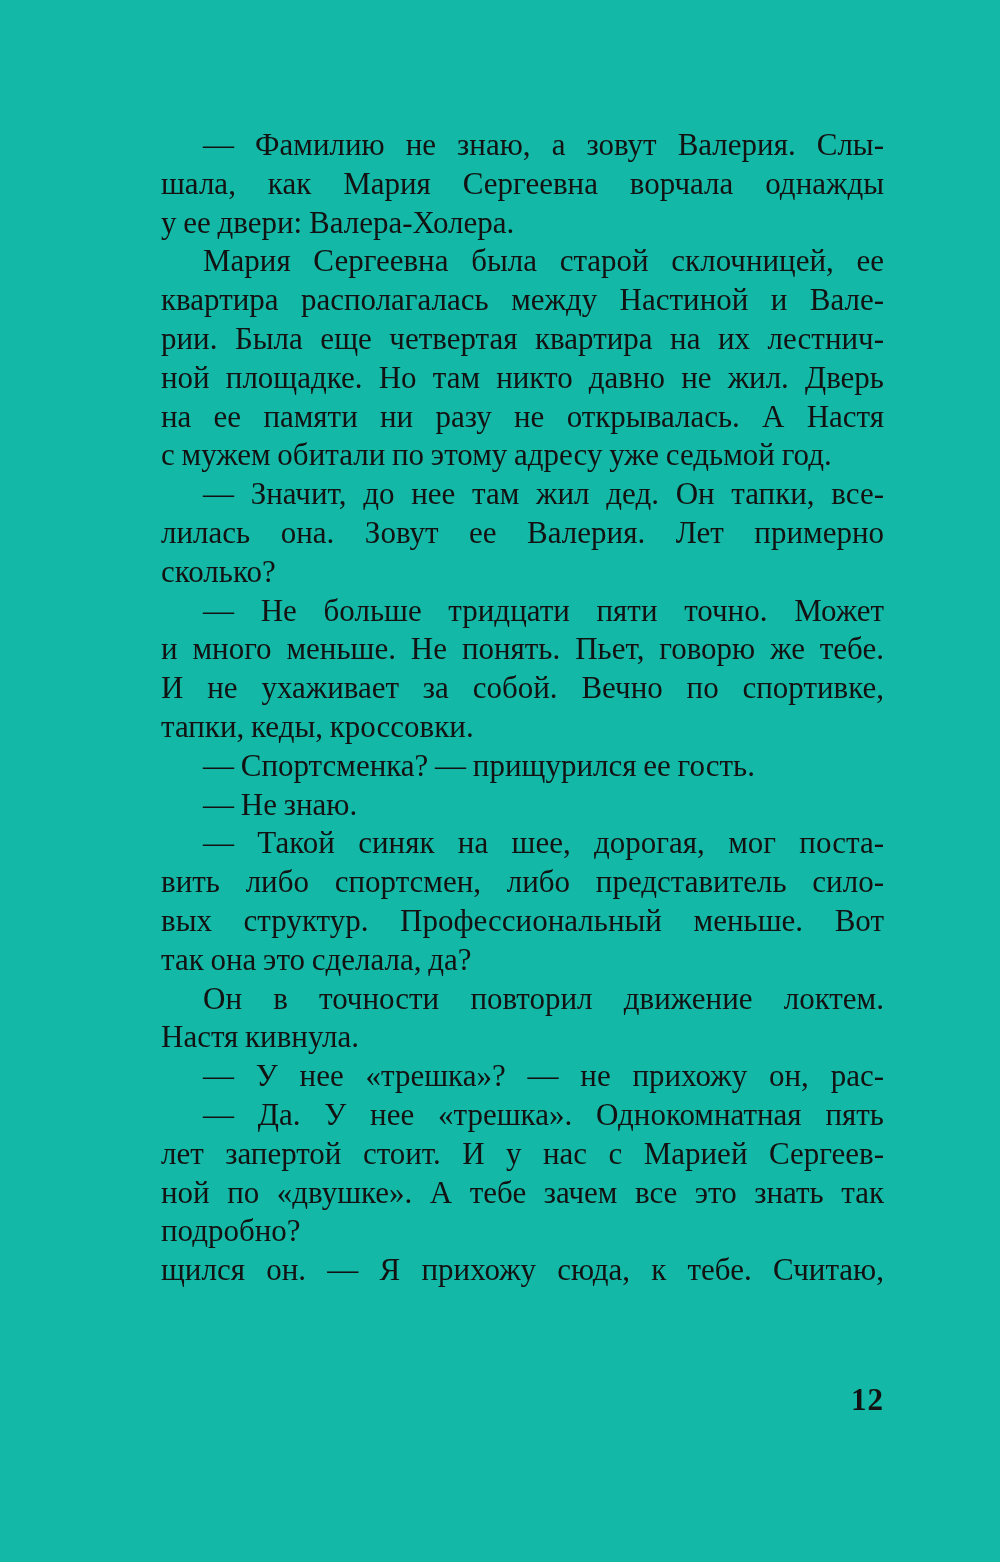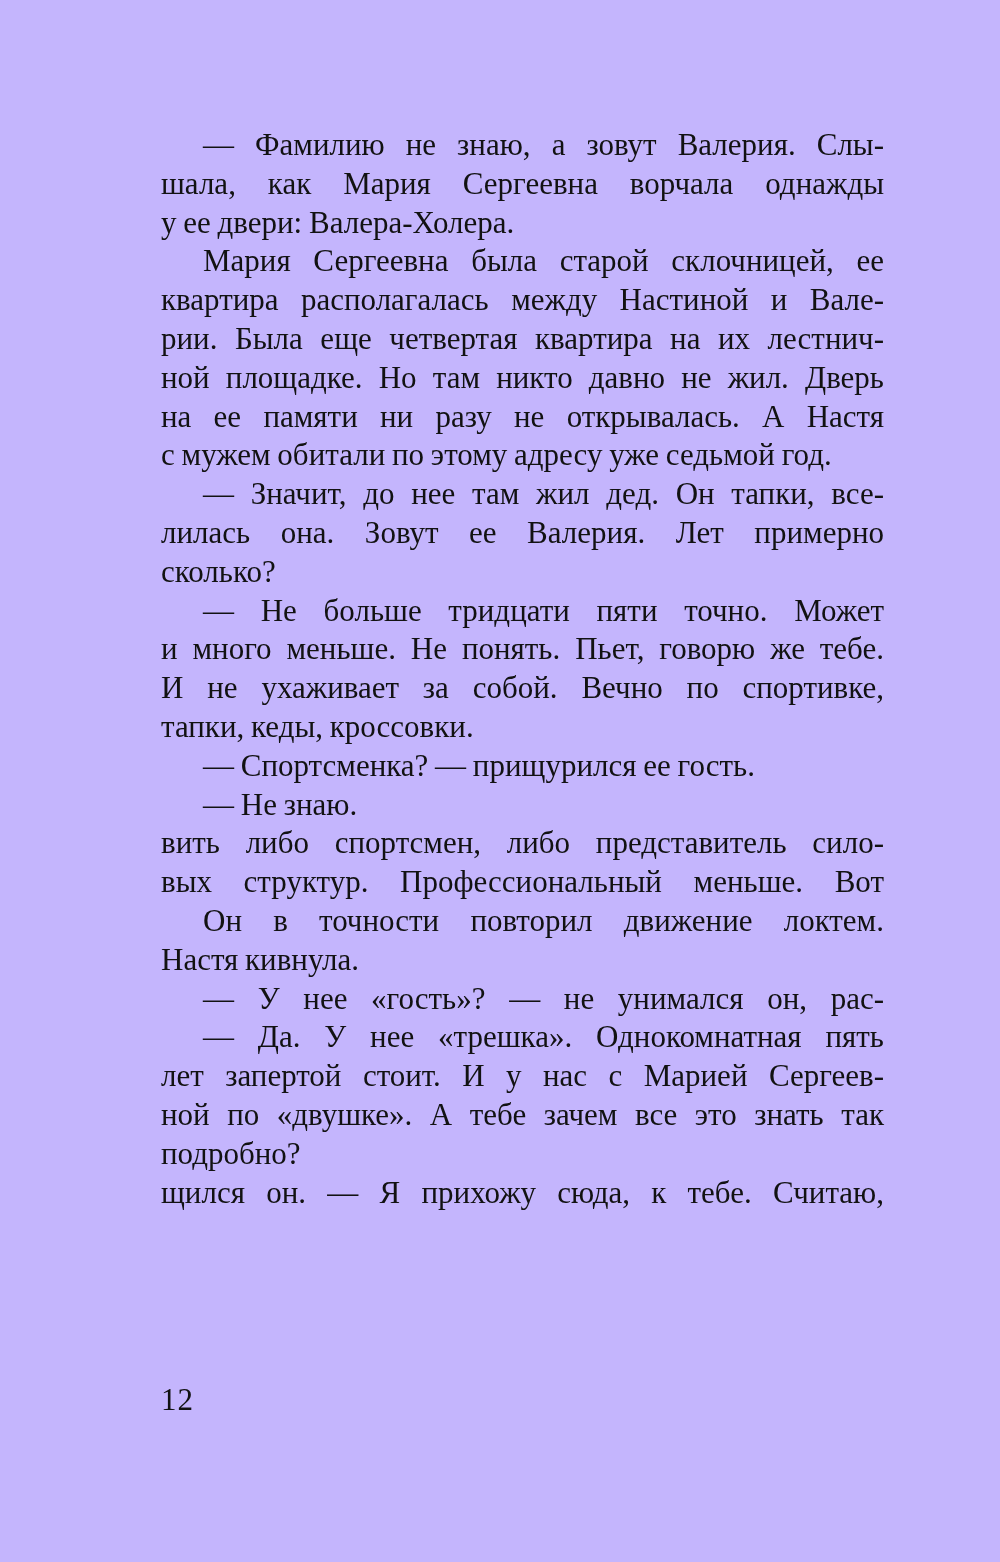--- a/index.html
+++ b/index.html
@@ -39,53 +39,55 @@
   .line.first {
     text-indent: 42px;
   }
   .page-number {
     position: absolute;
     left: 161px;
     top: 1381px;
     width: 723px;
     font-size: 31px;
     line-height: 38.8px;
-    font-weight: normal;
-    text-align: left;
+    font-weight: bold;
+    text-align: right;
     letter-spacing: 1px;
   }
 </style>
 </head>
 <body>
 
-<div class="book-page" style="color: rgb(18, 18, 18); background: #c4b5fd;">
+<div class="book-page" style="color: rgb(18, 18, 18); background: #14b8a6;">
   <div class="text-block">
       <div class="line first just">— Фамилию не знаю, а зовут Валерия. Слы-</div>
       <div class="line just">шала, как Мария Сергеевна ворчала однажды</div>
       <div class="line">у ее двери: Валера-Холера.</div>
       <div class="line first just">Мария Сергеевна была старой склочницей, ее</div>
       <div class="line just">квартира располагалась между Настиной и Вале-</div>
       <div class="line just">рии. Была еще четвертая квартира на их лестнич-</div>
       <div class="line just">ной площадке. Но там никто давно не жил. Дверь</div>
       <div class="line just">на ее памяти ни разу не открывалась. А Настя</div>
       <div class="line">с мужем обитали по этому адресу уже седьмой год.</div>
       <div class="line first just">— Значит, до нее там жил дед. Он тапки, все-</div>
       <div class="line just">лилась она. Зовут ее Валерия. Лет примерно</div>
       <div class="line">сколько?</div>
       <div class="line first just">— Не больше тридцати пяти точно. Может</div>
       <div class="line just">и много меньше. Не понять. Пьет, говорю же тебе.</div>
       <div class="line just">И не ухаживает за собой. Вечно по спортивке,</div>
       <div class="line">тапки, кеды, кроссовки.</div>
       <div class="line first">— Спортсменка? — прищурился ее гость.</div>
       <div class="line first">— Не знаю.</div>
+      <div class="line first just">— Такой синяк на шее, дорогая, мог поста-</div>
       <div class="line just">вить либо спортсмен, либо представитель сило-</div>
       <div class="line just">вых структур. Профессиональный меньше. Вот</div>
+      <div class="line">так она это сделала, да?</div>
       <div class="line first just">Он в точности повторил движение локтем.</div>
       <div class="line">Настя кивнула.</div>
-      <div class="line first just">— У нее «гость»? — не унимался он, рас-</div>
+      <div class="line first just">— У нее «трешка»? — не прихожу он, рас-</div>
       <div class="line first just">— Да. У нее «трешка». Однокомнатная пять</div>
       <div class="line just">лет запертой стоит. И у нас с Марией Сергеев-</div>
       <div class="line just">ной по «двушке». А тебе зачем все это знать так</div>
       <div class="line">подробно?</div>
       <div class="line just">щился он. — Я прихожу сюда, к тебе. Считаю,</div>
     </div>
   <div class="page-number">12</div>
 </div>
 
 </body></html>

